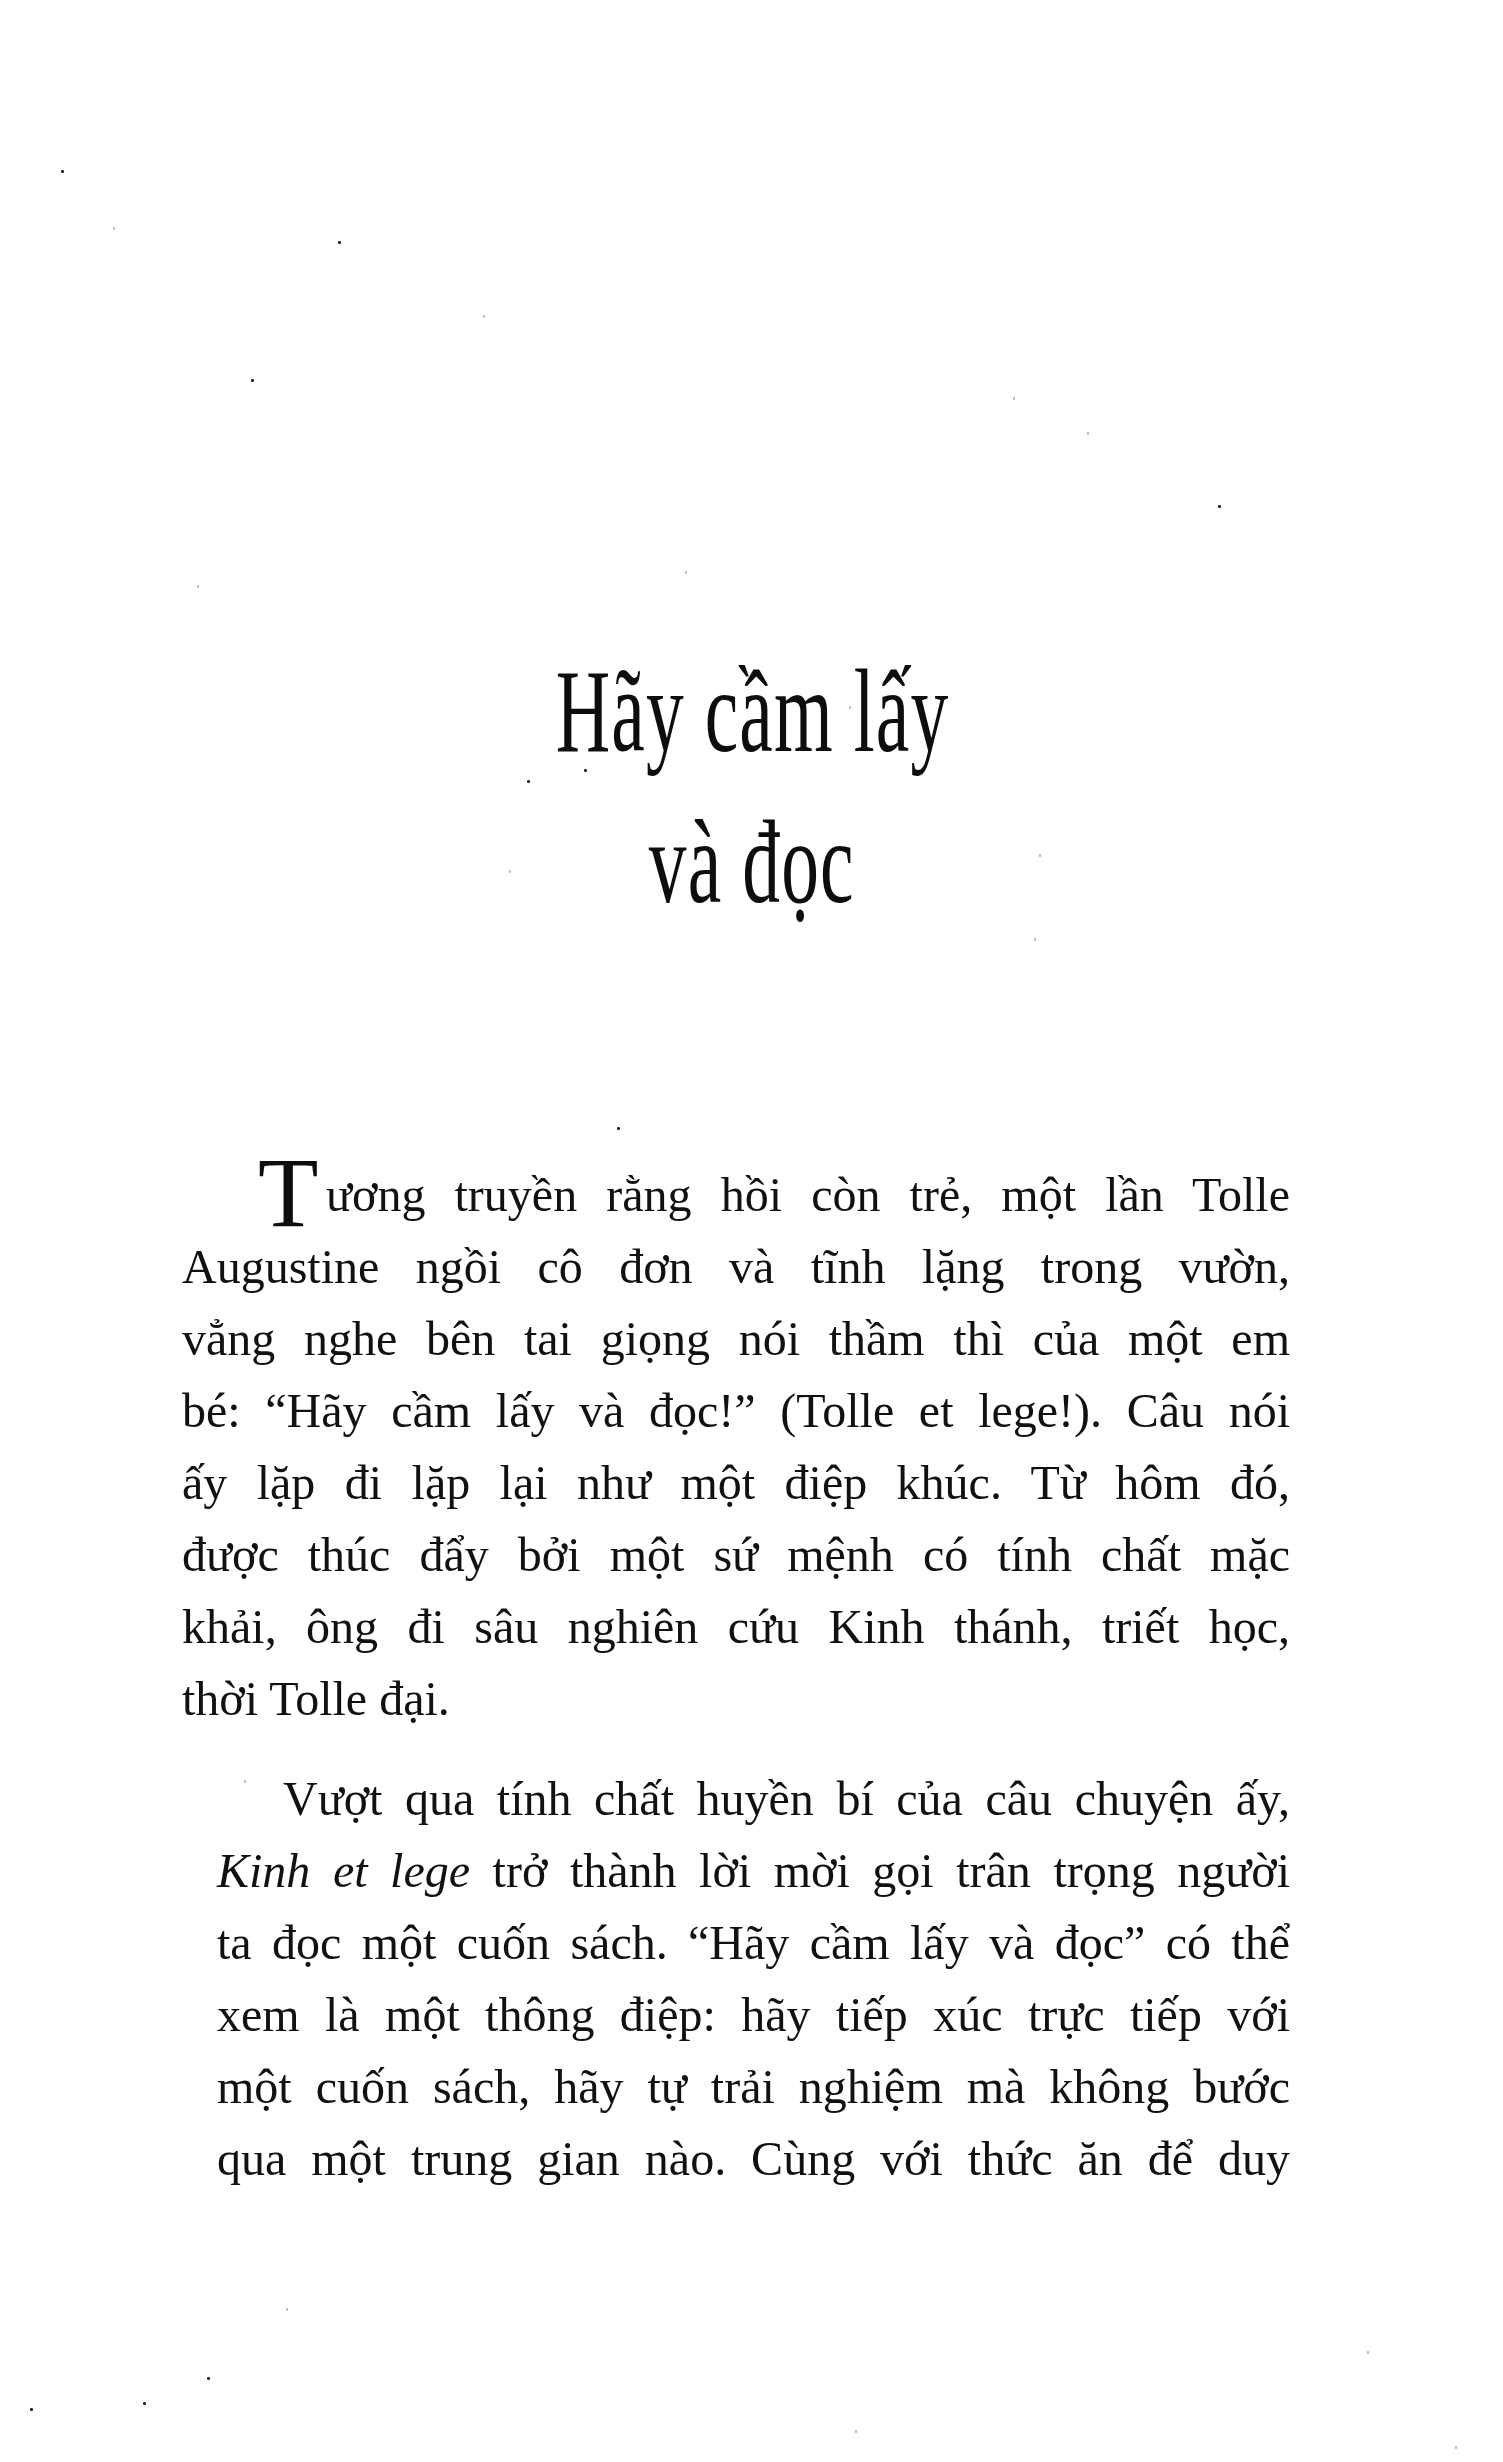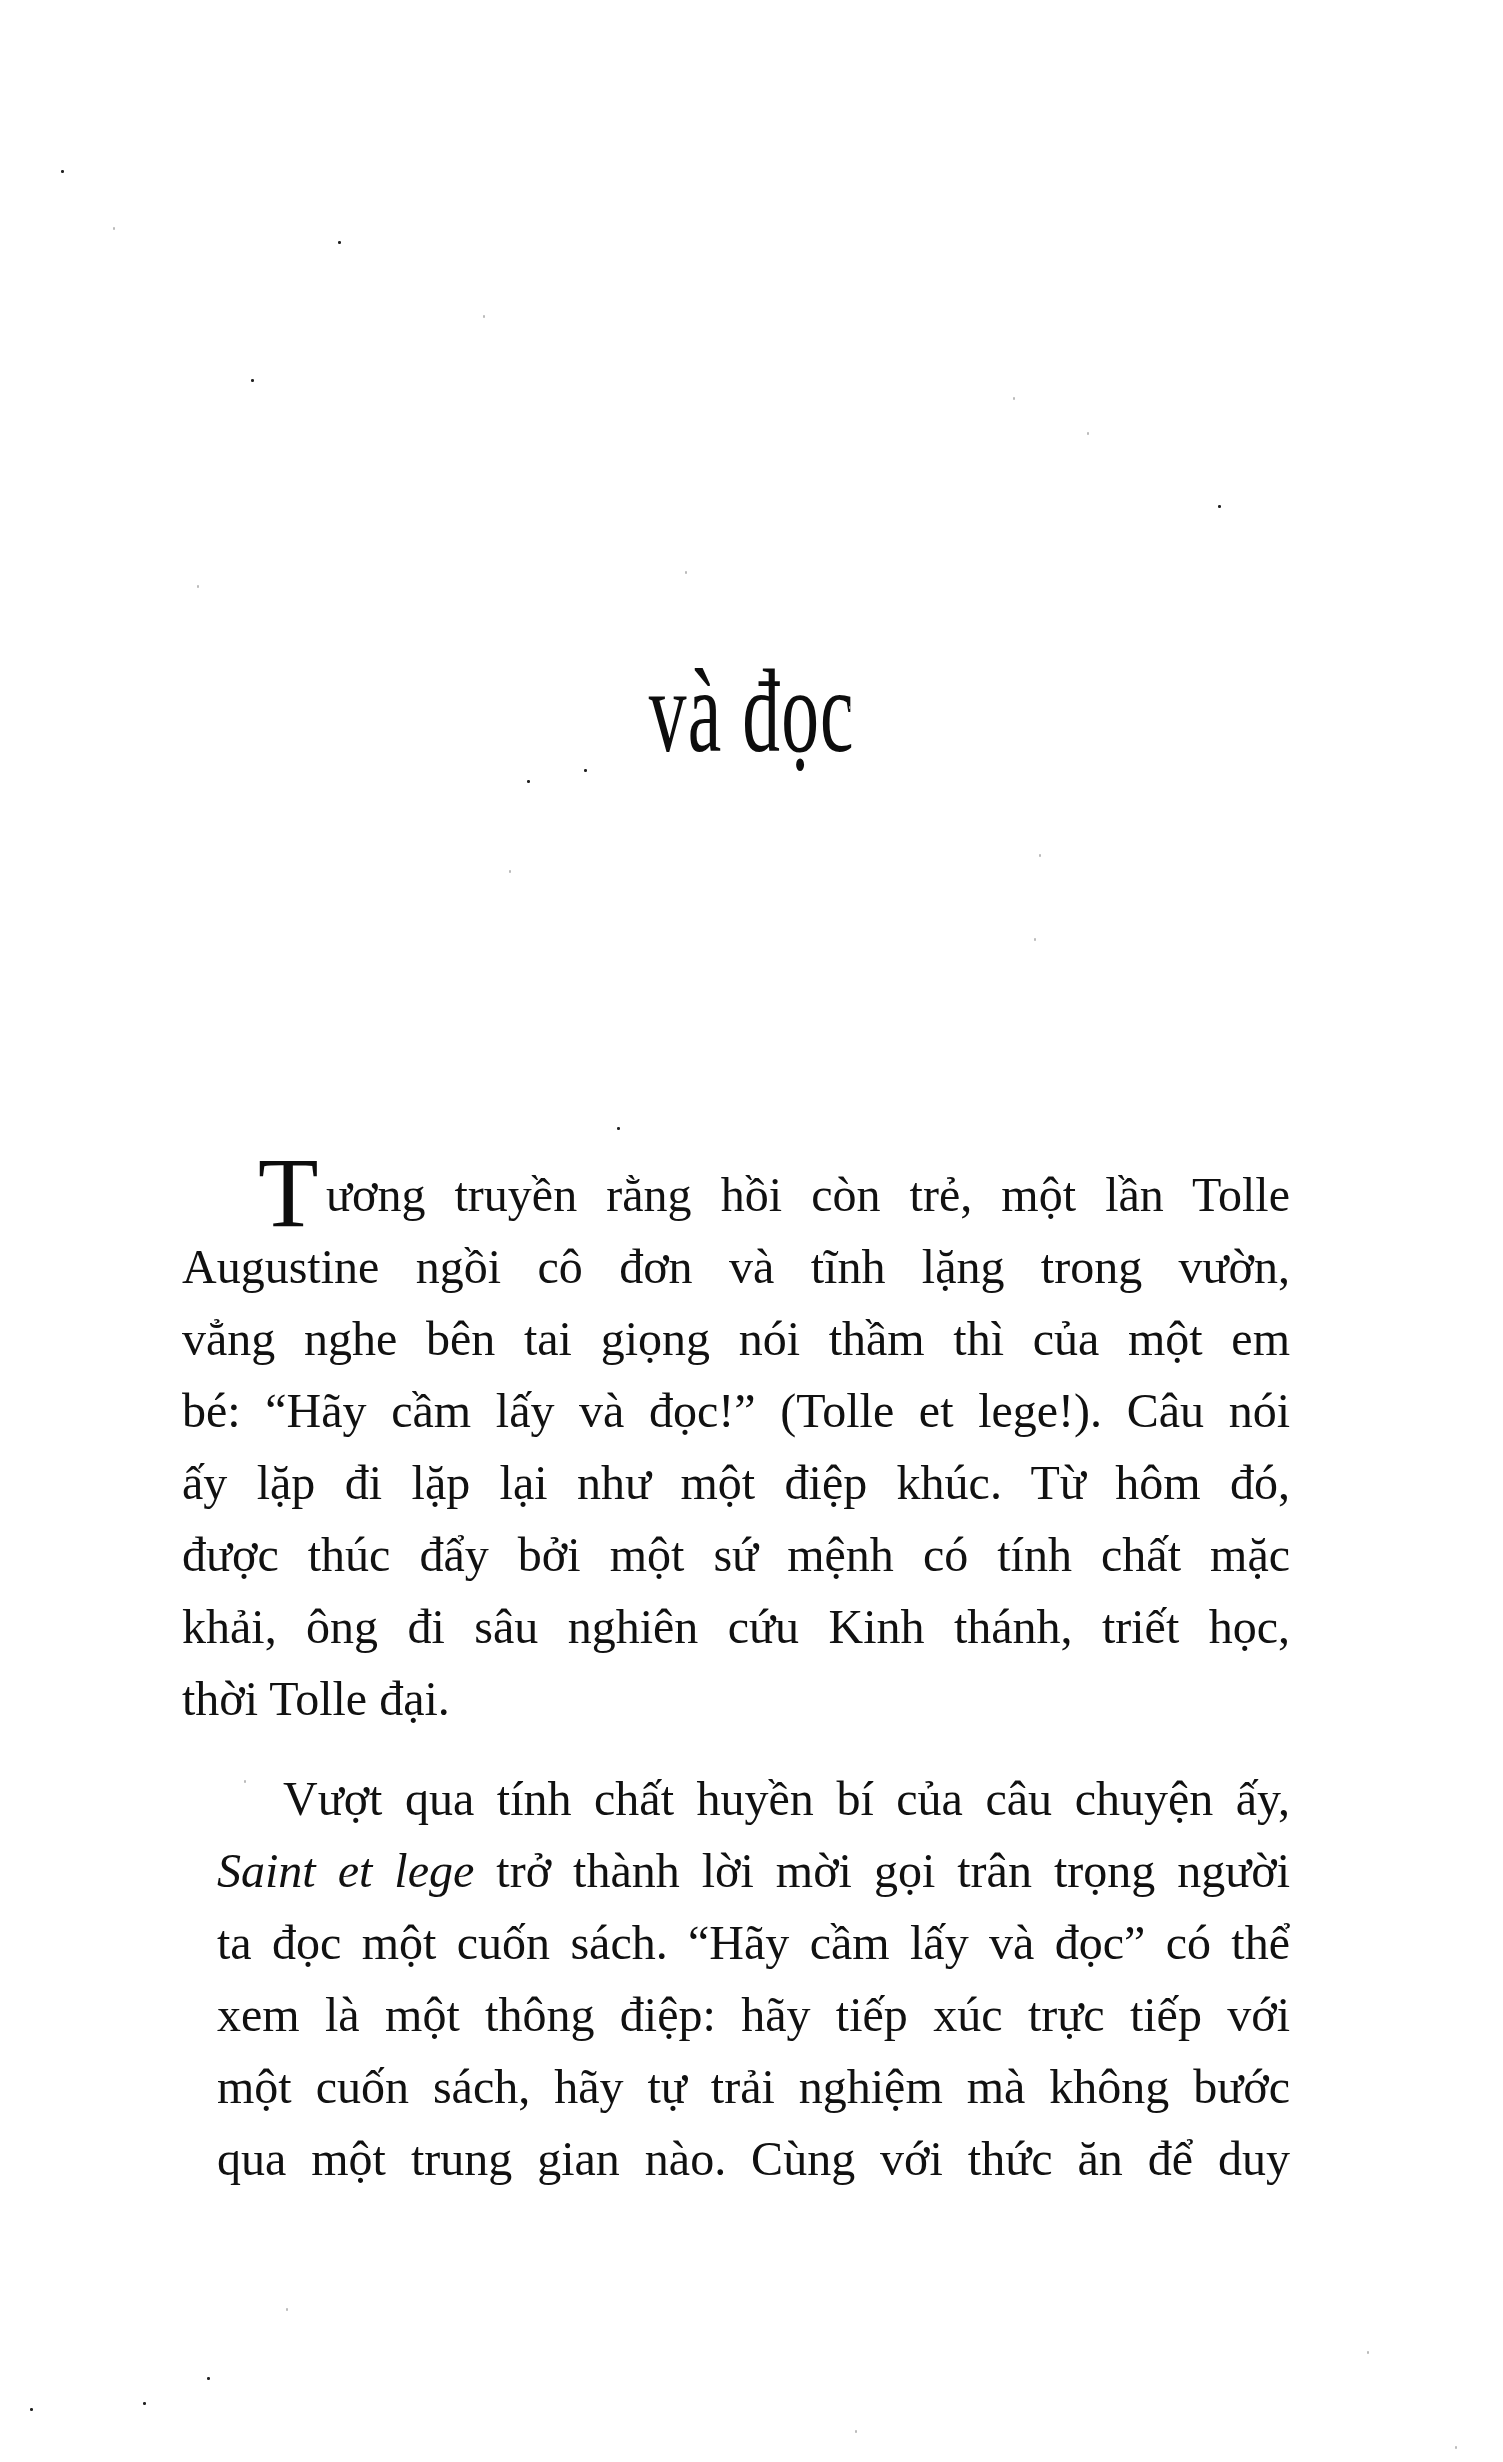--- a/index.html
+++ b/index.html
@@ -115,20 +115,23 @@
     height: 2.5px;
   }
 </style>
 </head>
 <body>
 
 <div class="page">
 
   <div class="title">
     <div class="title-line">
+      <span>Hãy cầm lấy</span>
+    </div>
+    <div class="title-line">
       <span>và đọc</span>
     </div>
   </div>
 
   <div class="body">
 
     <div class="para">
       <span class="dropcap">T</span>
       <span class="line first-dropcap">
           <span class="line-text">ương truyền rằng hồi còn trẻ, một lần Tolle</span>
@@ -154,21 +157,21 @@
       <span class="line last">
           <span class="line-text">thời Tolle đại.</span>
         </span>
     </div>
 
     <div class="para">
       <span class="line indent">
           <span class="line-text">Vượt qua tính chất huyền bí của câu chuyện ấy,</span>
         </span>
       <span class="line">
-          <span class="line-text"><em class="ital">Saint et lege</em><span> trở thành lời mời gọi trân trọng người</span></span>
+          <span class="line-text"><em class="ital">Kinh et lege</em><span> trở thành lời mời gọi trân trọng người</span></span>
         </span>
       <span class="line">
           <span class="line-text">ta đọc một cuốn sách. “Hãy cầm lấy và đọc” có thể</span>
         </span>
       <span class="line">
           <span class="line-text">xem là một thông điệp: hãy tiếp xúc trực tiếp với</span>
         </span>
       <span class="line">
           <span class="line-text">một cuốn sách, hãy tự trải nghiệm mà không bước</span>
         </span>

